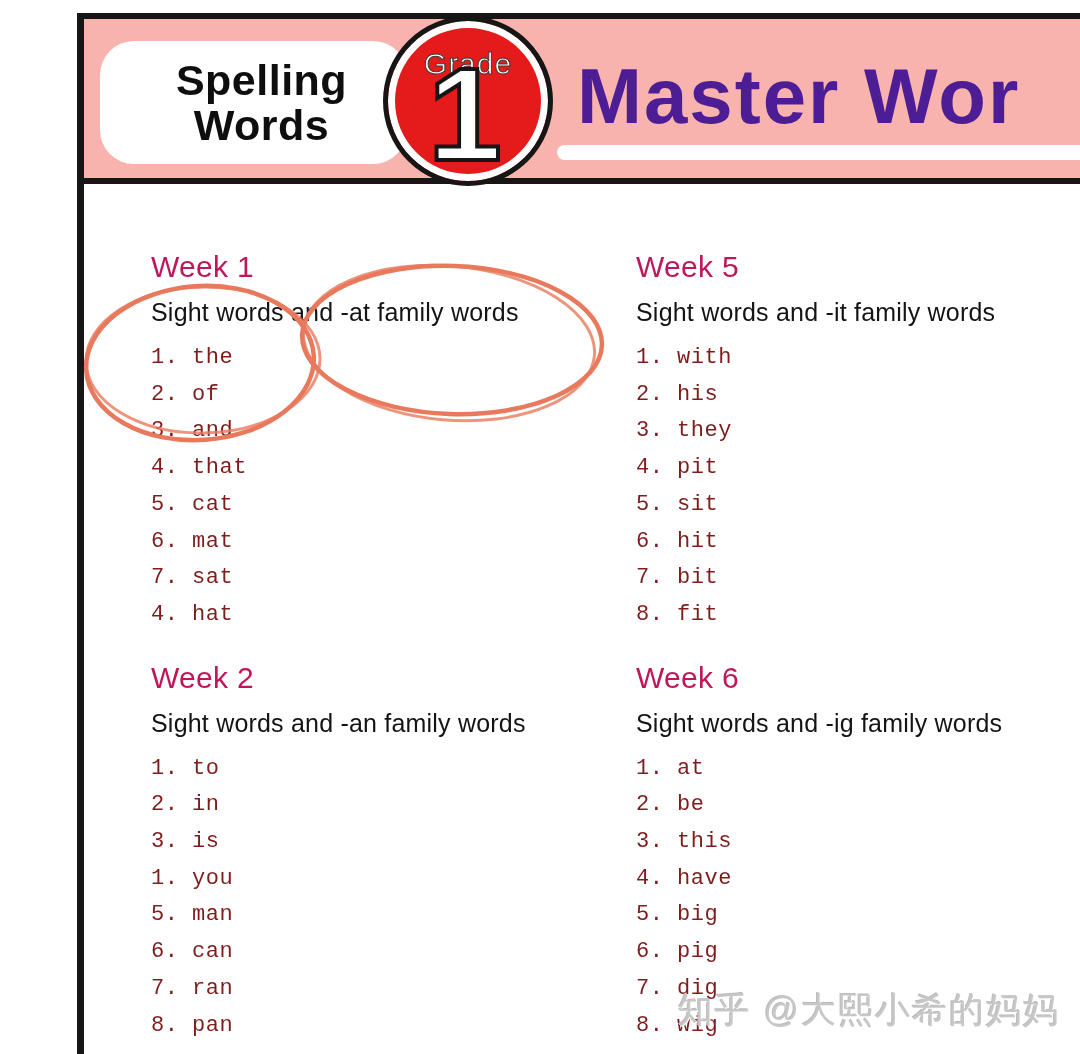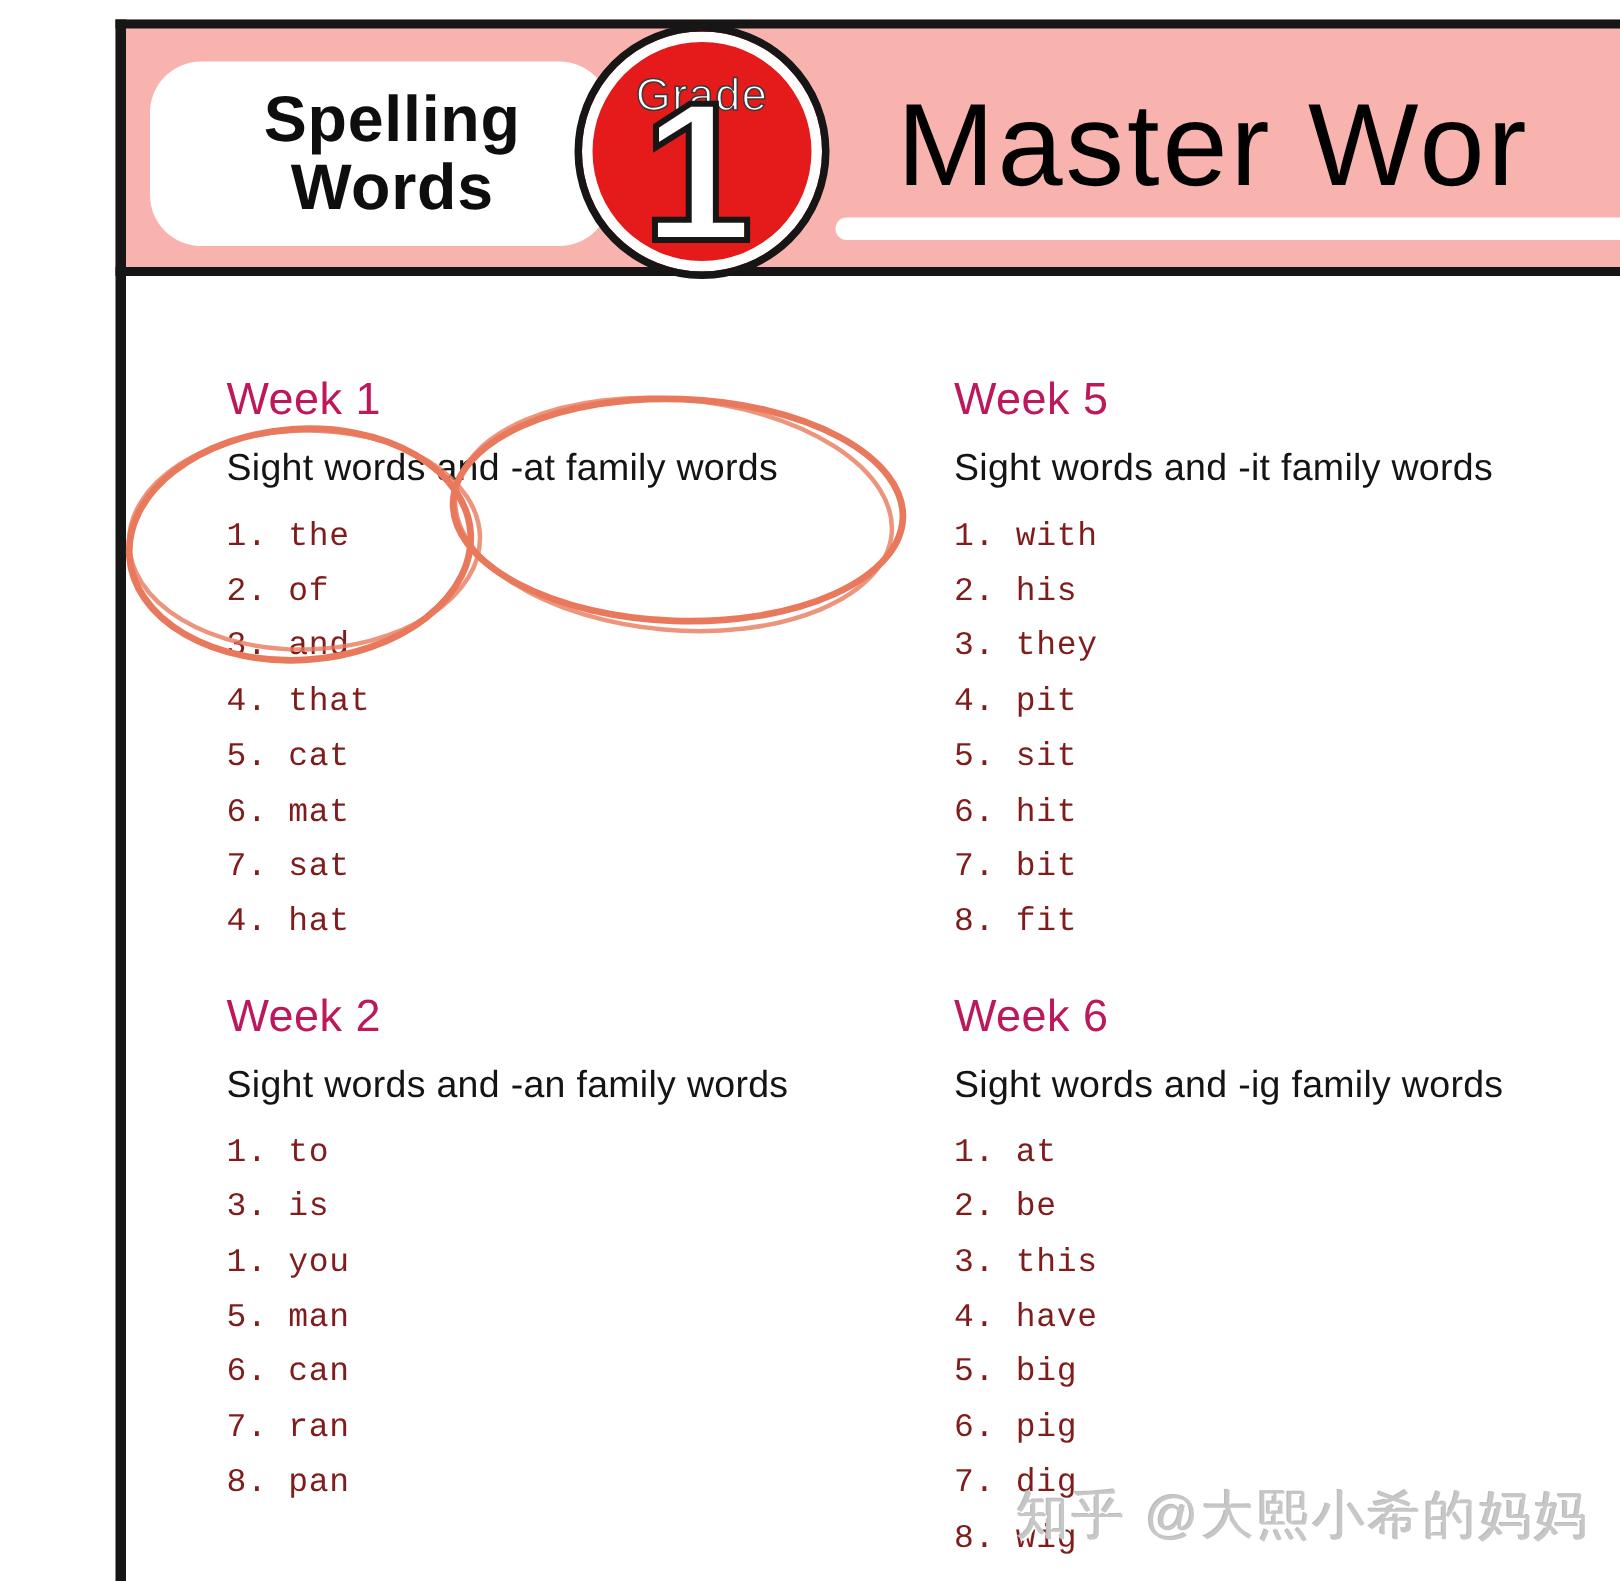--- a/index.html
+++ b/index.html
@@ -23,23 +23,23 @@
   }
   .title-line {
     font-size:43px; line-height:45px; font-weight:bold; color:#0e0e0e;
     letter-spacing:0.5px;
   }
   .underline-bar {
     position:absolute; left:480px; top:126px; width:540px; height:15px;
     background:#ffffff; border-radius:8px;
   }
   .master-title {
-    position:absolute; left:521px; top:38px;
-    font-size:78px; line-height:1; font-weight:400; letter-spacing:2px;
-    color:#000000; white-space:nowrap;
+    position:absolute; left:500px; top:38px;
+    font-size:78px; line-height:1; font-weight:700; letter-spacing:2px;
+    color:#4c1d95; white-space:nowrap;
   }
   .grade-badge {
     position:absolute; left:306px; top:-3px; width:170px; height:170px;
     background:#e51a1a; border:5px solid #161616; border-radius:50%;
     box-shadow: inset 0 0 0 7px #ffffff;
     z-index:3; text-align:center;
   }
   .grade-word {
     margin-top:26px; font-size:30px; font-weight:normal; color:#ffffff;
     -webkit-text-stroke:1px #3a3a3a; letter-spacing:1px;
@@ -117,20 +117,21 @@
         <li>6. mat</li>
         <li>7. sat</li>
         <li>4. hat</li>
       </ul>
     </section>
     <section class="week-section">
       <h2 class="week-title">Week 2</h2>
       <div class="week-subtitle">Sight words and -an family words</div>
       <ul class="word-list">
         <li>1. to</li>
+        <li>2. in</li>
         <li>3. is</li>
         <li>1. you</li>
         <li>5. man</li>
         <li>6. can</li>
         <li>7. ran</li>
         <li>8. pan</li>
       </ul>
     </section>
   </div>
 

